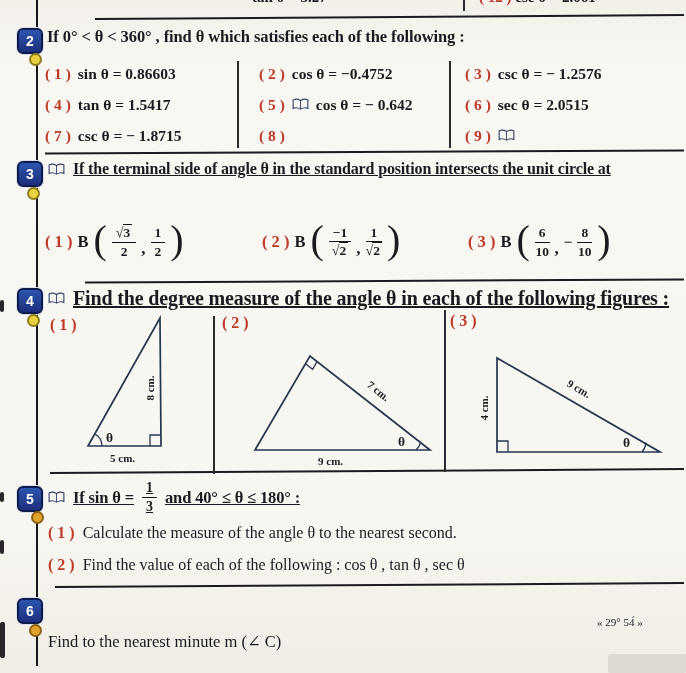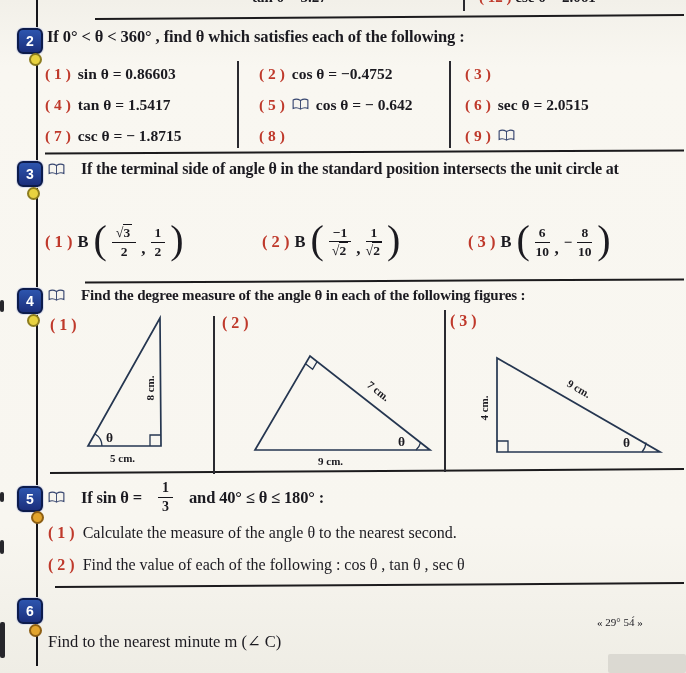--- a/index.html
+++ b/index.html
@@ -16,21 +16,21 @@
     position:absolute;left:17px;width:22px;height:22px;border-radius:6px;
     background:linear-gradient(180deg,#2d55ae,#1b2f7c);border:2px solid #0d1c4c;
     color:#ffffff;display:flex;align-items:center;justify-content:center;
     font:700 14px "Liberation Sans","DejaVu Sans",sans-serif;
     box-shadow:0 0 0 1px #d8dcea;
   }
   .dot{position:absolute;width:9px;height:9px;border-radius:50%;}
   .dot.yellow{background:#e8d23f;border:2px solid #8d7d1f;}
   .dot.orange{background:#e2a42c;border:2px solid #8d5f14;}
   .hdr{position:absolute;font-weight:700;font-size:16.5px;letter-spacing:-0.1px;white-space:nowrap;}
-  .hrow{position:absolute;display:flex;align-items:center;gap:16px;white-space:nowrap;}
+  .hrow{position:absolute;display:flex;align-items:center;gap:8px;white-space:nowrap;text-decoration:underline;}
   .hrow .htext{font-weight:700;font-size:16px;letter-spacing:-0.15px;}
   .rednum{color:#bf392b;font-weight:700;white-space:pre;}
   .book{width:17px;height:13px;flex:0 0 auto;}
   
   #p2grid{position:absolute;left:45px;top:58px;width:630px;display:grid;
     grid-template-columns:192px 212px 1fr;grid-auto-rows:31px;}
   .cell{display:flex;align-items:center;gap:7px;font-size:15.5px;font-weight:700;white-space:nowrap;}
   .cell.c2{padding-left:22px;}
   .cell.c3{padding-left:16px;}
   
@@ -88,20 +88,21 @@
     <div class="cell c1">
         <span class="rednum">( 1 )</span>
         <span>sin θ = 0.86603</span>
       </div>
     <div class="cell c2">
         <span class="rednum">( 2 )</span>
         <span>cos θ = −0.4752</span>
       </div>
     <div class="cell c3">
         <span class="rednum">( 3 )</span>
+        <span>csc θ = − 1.2576</span>
       </div>
     <div class="cell c1">
         <span class="rednum">( 4 )</span>
         <span>tan θ = 1.5417</span>
       </div>
     <div class="cell c2">
         <span class="rednum">( 5 )</span>
         <svg class="book" viewBox="0 0 18 13">
           <path d="M1.2 1.8 C3.4 0.5, 6.6 0.8, 9 2.3 C11.4 0.8, 14.6 0.5, 16.8 1.8 L16.8 10.6 C14.6 9.6, 11.4 9.9, 9 11.4 C6.6 9.9, 3.4 9.6, 1.2 10.6 Z" fill="#f6f4ee" stroke="#36456f" stroke-width="1.2"></path>
           <path d="M9 2.3 L9 11.4" stroke="#36456f" stroke-width="1"></path>
@@ -191,21 +192,21 @@
 
   <div class="badge" style="top:288px">
       <span>4</span>
     </div>
   <div class="dot yellow" style="left:27px;top:314px"></div>
   <div class="hrow" style="left:48px;top:287px">
     <svg class="book" viewBox="0 0 18 13">
         <path d="M1.2 1.8 C3.4 0.5, 6.6 0.8, 9 2.3 C11.4 0.8, 14.6 0.5, 16.8 1.8 L16.8 10.6 C14.6 9.6, 11.4 9.9, 9 11.4 C6.6 9.9, 3.4 9.6, 1.2 10.6 Z" fill="#f6f4ee" stroke="#36456f" stroke-width="1.2"></path>
         <path d="M9 2.3 L9 11.4" stroke="#36456f" stroke-width="1"></path>
       </svg>
-    <span class="htext" style="font-size:15px">Find the degree measure of the angle θ in each of the following figures :</span>
+    <span class="htext" style="font-size:20px">Find the degree measure of the angle θ in each of the following figures :</span>
   </div>
 
   <div class="figlabel" style="left:50px;top:316px">( 1 )</div>
   <div class="figlabel" style="left:222px;top:314px">( 2 )</div>
   <div class="figlabel" style="left:450px;top:312px">( 3 )</div>
 
   <svg style="position:absolute;left:60px;top:308px" width="125" height="160" viewBox="0 0 125 160">
     <path class="tri" d="M28 138 L100 10 L101 138 Z"></path>
     <path class="mark" d="M90 138 L90 127 L101 127"></path>
     <path class="mark" d="M42 138 A14 14 0 0 0 35 126"></path>

